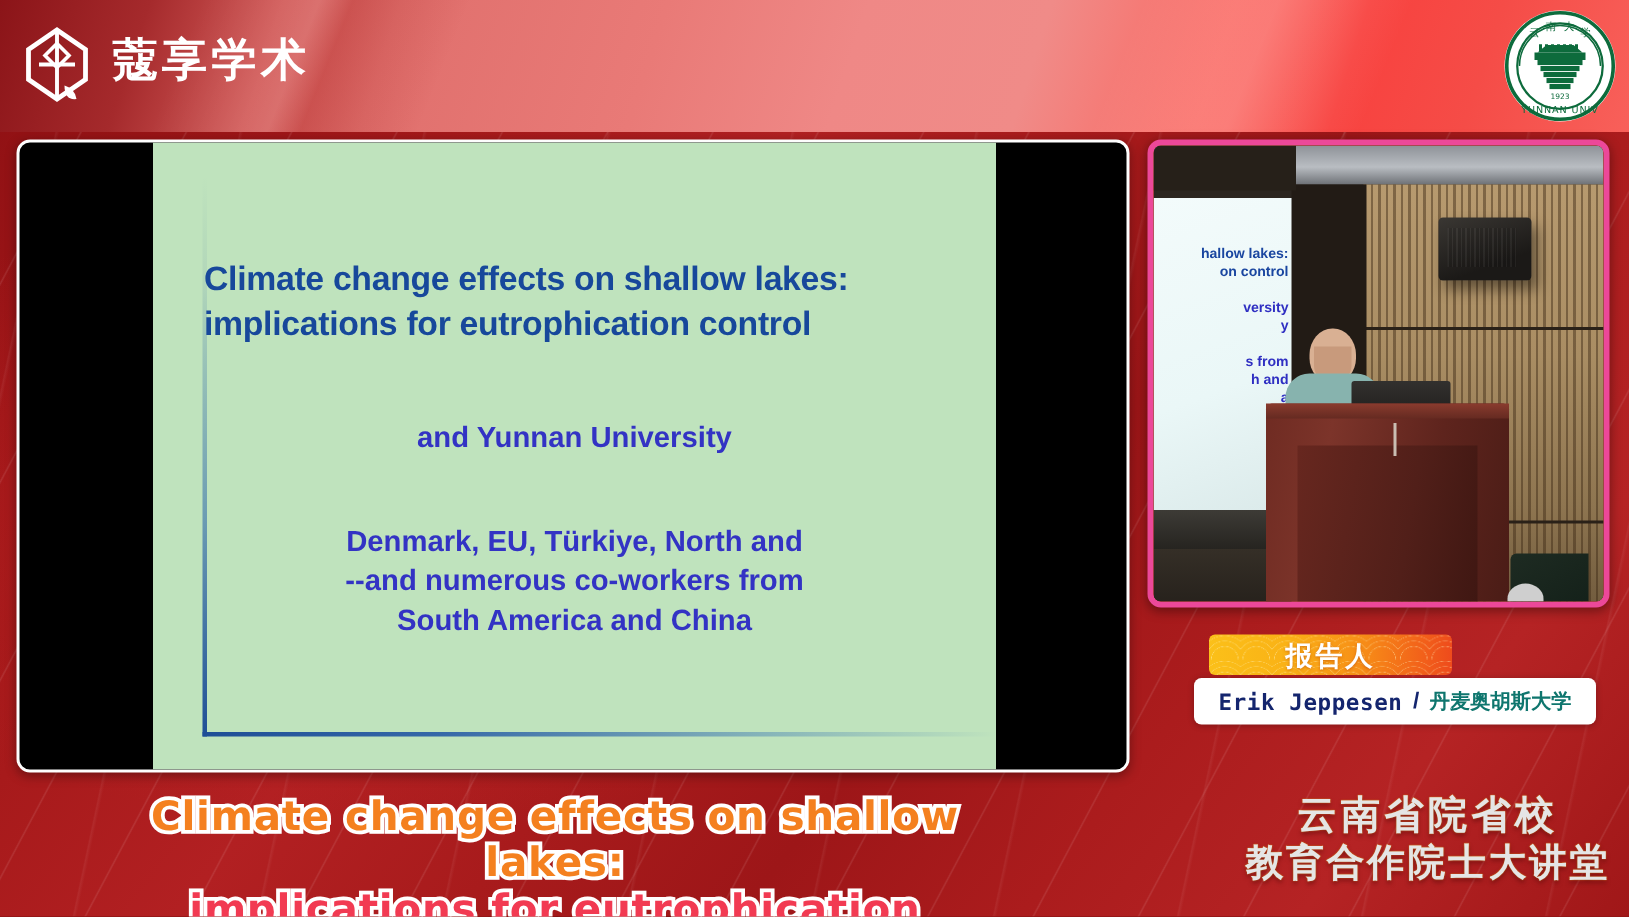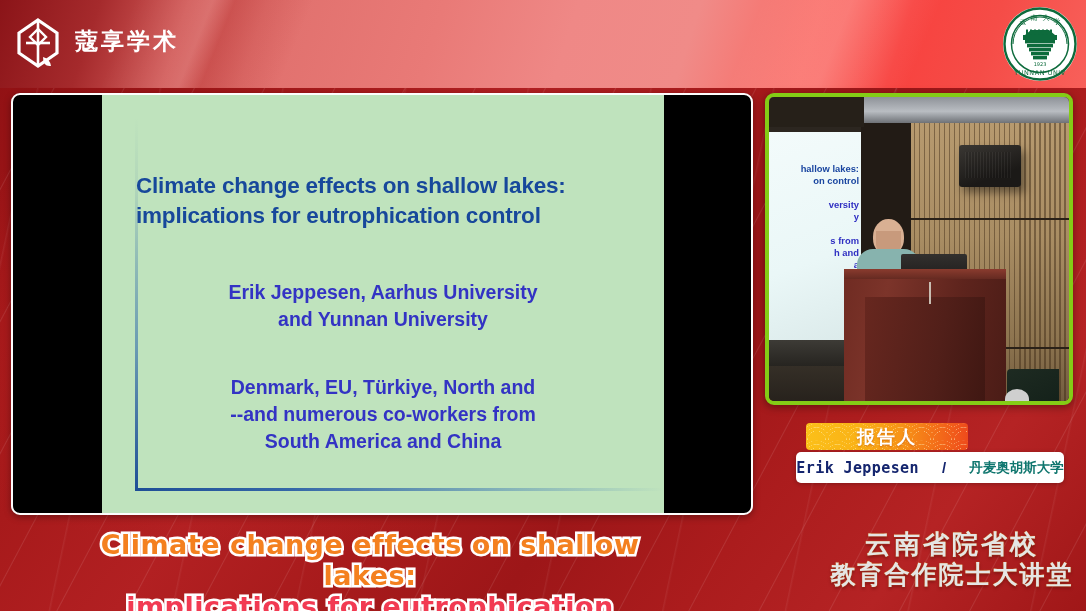--- a/index.html
+++ b/index.html
@@ -64,21 +64,21 @@
        rgba(255,255,255,0) 68%, rgba(255,255,255,0.18) 76%,
        rgba(255,255,255,0) 84%);
   }
   .brand {
     position:absolute; left:12px; top:6px;
     display:flex; align-items:center; gap:11px; height:74px;
   }
   .brand-mark { width:52px; height:52px; flex:none; }
   .brand-text { display:flex; flex-direction:column; justify-content:center; line-height:1; }
   .brand-cn {
-    font-size:23px; color:#fff; letter-spacing:3px; font-weight:600;
+    font-size:30px; color:#fff; letter-spacing:3px; font-weight:600;
     font-family:"DejaVu Sans", sans-serif; margin-bottom:4px;
   }
   .brand-en {
     font-size:25px; color:#fff; font-family:"Liberation Serif", serif;
     font-weight:700; letter-spacing:.3px;
   }
 
   .uni-logo {
     position:absolute; right:7px; top:5px; width:78px; height:78px;
   }
@@ -118,21 +118,21 @@
     margin-top:48px;
   }
   .slide-coworkers {
     color:#3333c4; font-weight:700; font-size:19.5px; line-height:1.38;
     margin-top:42px;
   }
 
   
   .video-panel {
     position:absolute; left:765px; top:93px; width:308px; height:312px;
-    border:4px solid #84cc16; border-radius:9px;
+    border:4px solid #ec4899; border-radius:9px;
     background:#c2410c; overflow:hidden;
     box-shadow:0 2px 8px rgba(0,0,0,.4);
   }
   .vid { position:absolute; inset:0; overflow:hidden; background:#2c2620; }
 
   .v-ceiling { position:absolute; left:0; top:0; width:100%; height:26px;
     background:linear-gradient(180deg,#8e9298 0%, #b9bdc2 55%, #6e7176 100%); }
   .v-wall { position:absolute; left:140px; top:26px; width:168px; height:286px;
     background:linear-gradient(180deg,#b79a6f 0%, #a98d63 40%, #8e7550 75%, #6f5a3d 100%); }
   .v-wall-slats { position:absolute; inset:0;
@@ -193,21 +193,21 @@
   }
   .name-badge-label {
     position:absolute; inset:0; display:flex; align-items:center; justify-content:center;
     color:#fff; font-size:18px; font-weight:700; letter-spacing:2px;
     font-family:"DejaVu Sans", sans-serif;
     text-shadow:0 1px 2px rgba(180,60,0,.5);
   }
   .name-plate {
     position:absolute; left:796px; top:452px; width:268px; height:31px;
     background:#fff; border-radius:5px;
-    display:flex; align-items:center; justify-content:center; gap:23px;
+    display:flex; align-items:center; justify-content:center; gap:7px;
     box-shadow:0 1px 4px rgba(0,0,0,.25);
   }
   .name-en {
     font-family:"DejaVu Sans Mono", monospace; font-size:15px; font-weight:700;
     color:#14256e; letter-spacing:.4px;
   }
   .name-sep { font-size:15px; font-weight:700; color:#14256e; }
   .name-cn {
     font-family:"DejaVu Sans", sans-serif; font-size:13.5px; font-weight:700; color:#0f766e;
   }
@@ -310,21 +310,20 @@
   <div class="slide-panel">
     <div class="slide-inner">
       <div class="slide-rule"></div>
       <div class="slide-rule-h"></div>
       <div class="slide-content">
         <div class="slide-title">
           <div>Climate change effects on shallow lakes:</div>
           <div>implications for eutrophication control</div>
         </div>
         <div class="slide-author">
-          <div>Erik Jeppesen, Aarhus University</div>
           <div>and Yunnan University</div>
         </div>
         <div class="slide-coworkers">
           <div>Denmark, EU, Türkiye, North and</div>
           <div>--and numerous co-workers from</div>
           <div>South America and China</div>
         </div>
       </div>
     </div>
   </div>

